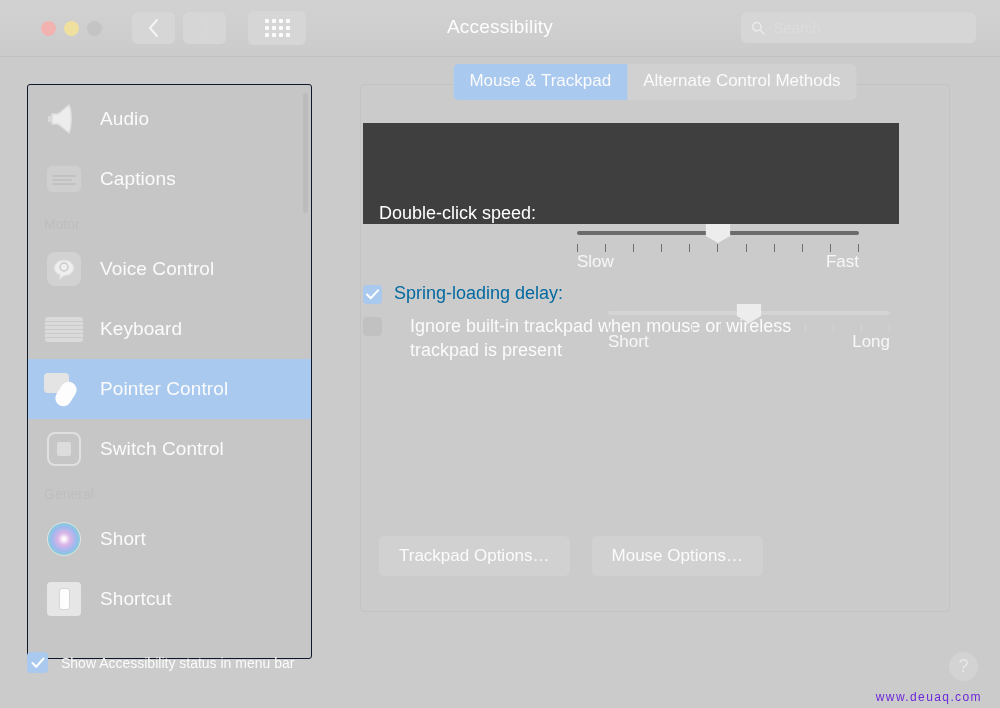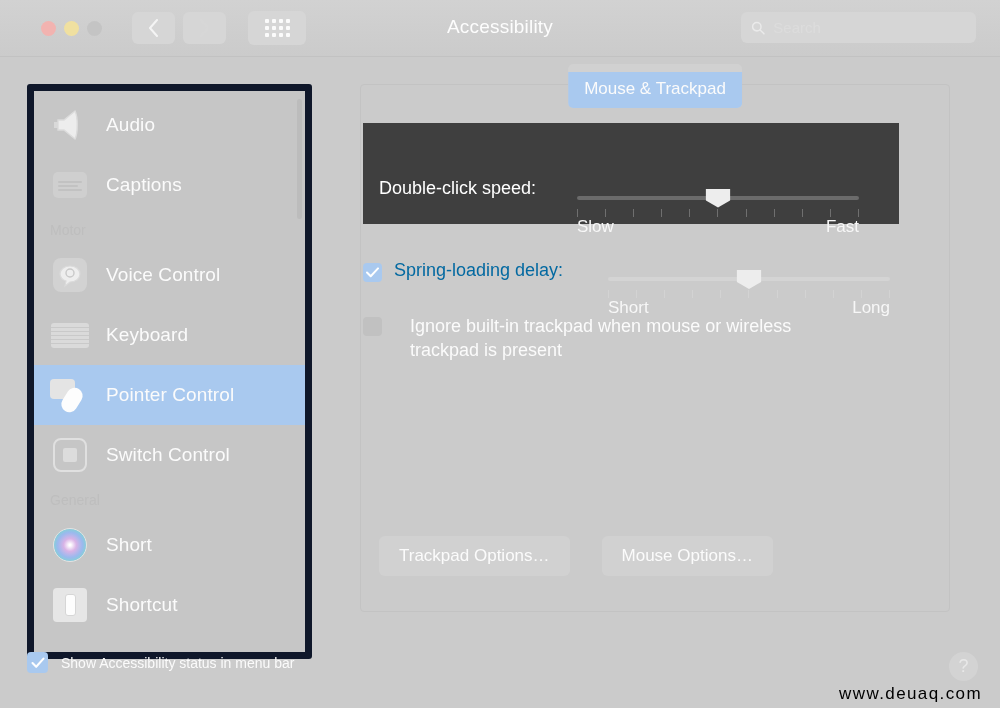--- a/index.html
+++ b/index.html
@@ -68,21 +68,21 @@
   .searchbox input::placeholder { color: #dcdcdc; }
 
   
   .body { flex: 1 1 auto; position: relative; display: flex; padding: 27px 20px 0 27px; }
 
   
   .sidebar {
     position: relative;
     width: 285px; height: 575px;
     background: #c6c6c6;
-    border: 7px solid #0f172a;
+    border: 1px solid #0f172a;
     border-radius: 3px;
     overflow: hidden;
     flex: 0 0 auto;
   }
   .sb-scroll { position: absolute; inset: 0; padding-top: 4px; }
   .sb-row {
     height: 60px; display: flex; align-items: center; padding-left: 14px; gap: 14px;
   }
   .sb-row.selected { background: #a9c9ef; }
   .sb-label { font-size: 19px; color: #fbfbfb; letter-spacing: .1px; }
@@ -157,32 +157,32 @@
   .tabs {
     position: absolute; left: 50%; transform: translateX(-50%); top: -21px;
     display: flex; border-radius: 5px; overflow: hidden;
     background: #d1d1d1;
   }
   .tab {
     font-size: 17px; color: #fbfbfb;
     padding: 7px 16px 9px;
     white-space: nowrap;
   }
-  .tab.active { background: #a9c9ef; margin-top: 8px; }
+  .tab.active { background: #a9c9ef; }
 
   .rows { position: absolute; left: 0; right: 0; top: 38px; }
 
   .highlight-row {
     position: absolute; left: 2px; top: 0;
     width: 536px; height: 101px;
     background: #3f3f3f;
   }
   .row {
     position: relative;
-    display: flex; align-items: center;
+    display: flex; align-items: flex-end;
   }
   .row-label {
     font-size: 18px; color: #0369a1; white-space: nowrap;
   }
   .row-label.dark { color: #ffffff; }
 
   
   .slider { position: relative; width: 282px; }
   .track {
     position: absolute; left: 0; right: 0; top: 7px; height: 4px;
@@ -213,21 +213,21 @@
     display: flex; align-items: center; justify-content: center;
   }
   .cb.on  { background: #a9c9ef; }
   .cb.off { background: #c1c1c1; }
   .cb svg { display: block; }
 
   .checkrow { display: flex; gap: 28px; align-items: flex-start; }
   .checkrow .txt { font-size: 18px; color: #fbfbfb; line-height: 24px; max-width: 450px; }
 
   
-  .btnrow { position: absolute; left: 18px; bottom: 35px; display: flex; gap: 32px; }
+  .btnrow { position: absolute; left: 18px; bottom: 35px; display: flex; gap: 22px; }
   .btn {
     background: #d1d1d1; border-radius: 6px;
     padding: 10px 20px; font-size: 17px; color: #fbfbfb;
     white-space: nowrap; border: none;
     font-family: "Liberation Sans", sans-serif;
   }
 
   
   .footer {
     position: absolute; left: 0; right: 0; bottom: 0; height: 68px;
@@ -240,21 +240,21 @@
   .footer-check .cb { width: 21px; height: 21px; }
   .helpbtn {
     position: absolute; right: 22px; top: 12px;
     width: 29px; height: 29px; border-radius: 50%;
     background: #d3d3d3;
     display: flex; align-items: center; justify-content: center;
     font-size: 18px; color: #e8e8e8;
   }
   .watermark {
     position: absolute; right: 18px; bottom: 4px;
-    font-size: 17px; color: #000000; letter-spacing: 1.4px;
+    font-size: 12px; color: #6d28d9; letter-spacing: 1.4px;
     font-family: "Liberation Sans", sans-serif;
   }
 </style>
 </head>
 <body>
 
 <div class="window">
 
   <div class="titlebar">
     <div class="traffic">
@@ -392,20 +392,21 @@
         </div>
 
       </div>
       <div class="scrollbar"></div>
     </div>
 
     <div class="panel">
 
       <div class="tabs">
         <div class="tab active">Mouse &amp; Trackpad</div>
+        <div class="tab">Alternate Control Methods</div>
       </div>
 
       <div class="rows">
 
         <div class="highlight-row"></div>
 
         <div class="row" style="position:relative; height:101px; padding:30px 0 0 18px;">
           <div class="row-label dark" style="width:190px;">Double-click speed:</div>
           <div class="slider" style="margin-left:8px;">
             <div class="track dark"></div>

